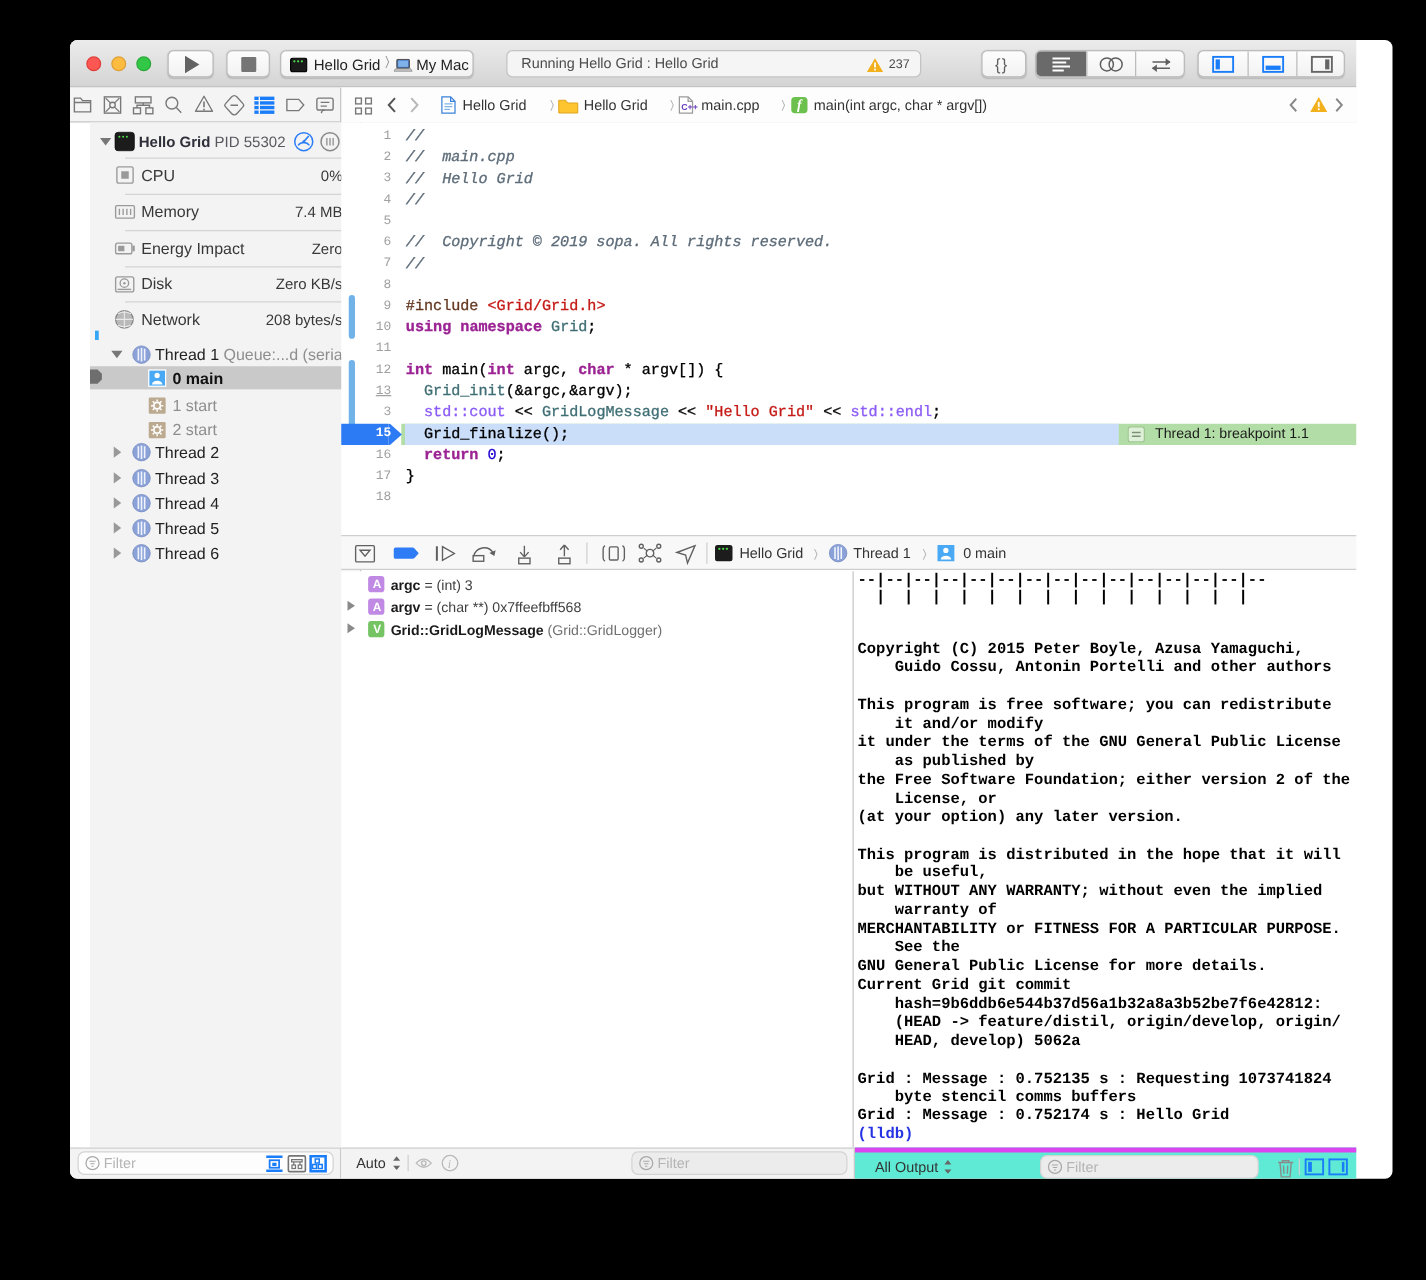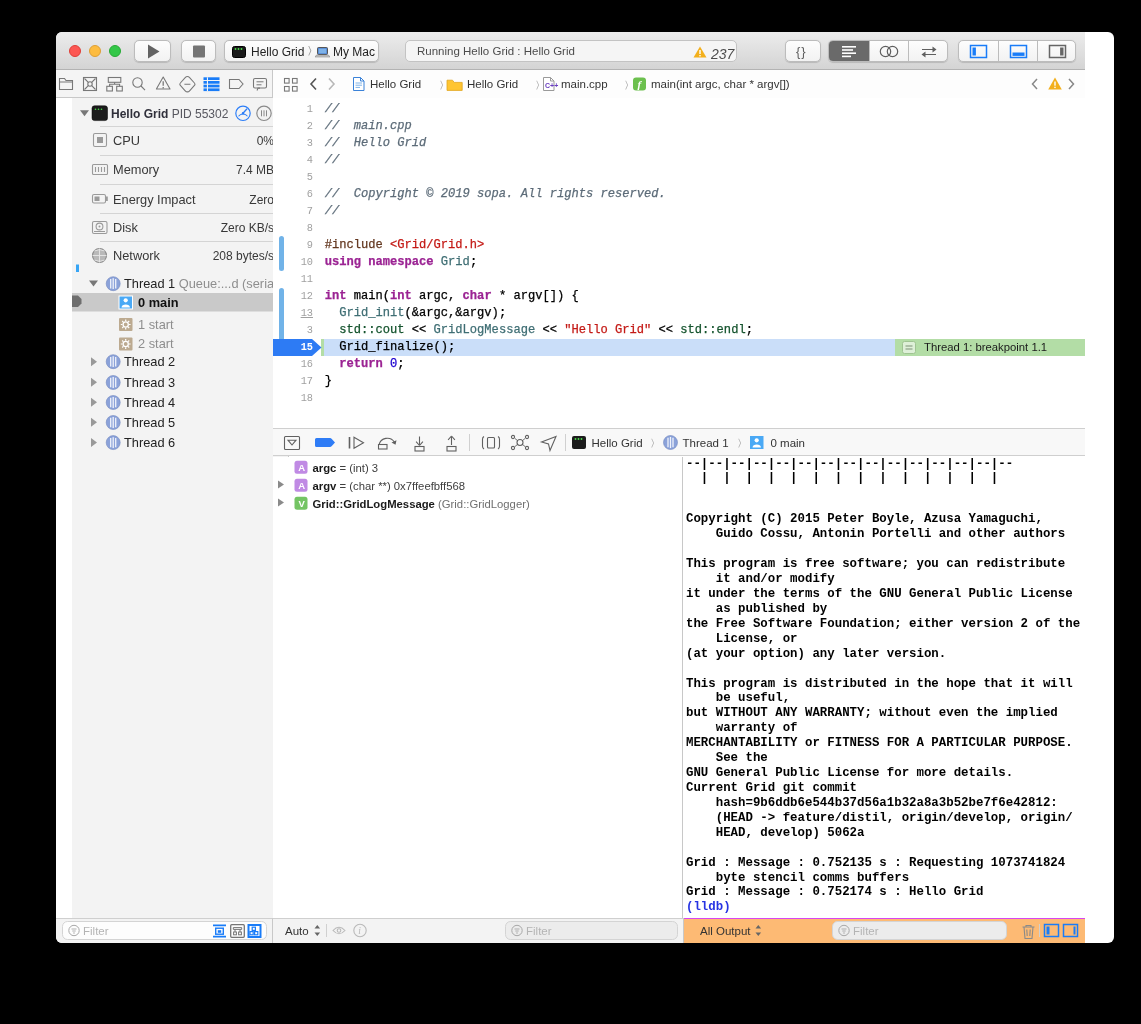--- a/index.html
+++ b/index.html
@@ -45,33 +45,33 @@
   background:#f8f8f8; border-top:1px solid #cfcfcf; border-bottom:1px solid #cfcfcf;
 }
 #varspane { position:absolute; left:217px; top:425px; width:410px; height:461px; background:#fff; border-right:1px solid #c8c8c8; }
 #consolepane { position:absolute; left:628px; top:425px; width:401px; height:461px; background:#fff; }
 #varsbottom {
   position:absolute; left:217px; top:886px; width:411px; height:25px;
   background:#f3f3f3; border-top:1px solid #cfcfcf; border-right:1px solid #c8c8c8;
 }
 #consbottom {
   position:absolute; left:628px; top:886px; width:401px; height:25px;
-  background:#fdba74; border-top:1px solid #d946ef;
+  background:#5eead4; border-top:4px solid #d946ef;
 }
 
 .codeline { position:absolute; height:17px; line-height:17px; white-space:pre; -webkit-text-stroke:0.25px currentColor;
   font-family:"Liberation Mono", monospace; font-size:12.1px; color:#000; }
 .lnum { position:absolute; width:40px; text-align:right; height:17px; line-height:17px;
   font-family:"Liberation Mono", monospace; font-size:10.3px; color:#a0a0a0; }
 .kw { color:#9b2393; font-weight:bold; }
 .cmt { color:#5d6c79; font-style:italic; }
 .str { color:#c41a16; }
 .pre { color:#643820; }
 .typ { color:#3f6e74; }
-.sys { color:#14532d;margin-top:26px; }
+.sys { color:#8b5cf6;margin-top:26px; }
 .num { color:#1c00cf; }
 
 #constext { position:absolute; font-family:"Liberation Mono", monospace; font-weight:bold;
   font-size:12.4px; line-height:14.92px; color:#000; white-space:pre; }
 </style>
 </head>
 <body>
 <div id="win">
   <div id="titlebar">
     <div class="tl" style="left:13px; background:#fc5753; border:0.5px solid #df3e37;"></div>
@@ -103,21 +103,21 @@
         </svg>
       <span style="position:absolute; left:108px; top:3.5px;">My Mac</span>
     </div>
     <div class="tbtn" style="left:349px; width:332px; background:#f5f5f5; box-shadow:none; border-color:#c3c3c3;">
       <span style="position:absolute; left:11px; top:4px; font-size:11.5px; color:#4c4c4c;">Running Hello Grid : Hello Grid</span>
       <svg width="14" height="12" viewBox="0 0 14 12" style="position:absolute; left:287px; top:5px;">
           <path d="M7 0.5 L13.5 11.5 L0.5 11.5 Z" fill="#f3b01d"></path>
           <rect x="6.3" y="4" width="1.4" height="4" fill="#fff"></rect>
           <rect x="6.3" y="9" width="1.4" height="1.4" fill="#fff"></rect>
         </svg>
-      <span style="position:absolute; left:305px; top:5px; font-size:14px; color:#4c4c4c;font-style:italic;">237</span>
+      <span style="position:absolute; left:305px; top:5px; font-size:10px; color:#4c4c4c;">237</span>
     </div>
     <div class="tbtn" style="left:729px; width:36px;">
       <span style="position:absolute; left:10px; top:2.5px; font-size:13px; color:#5f5f5f; letter-spacing:1px;">{}</span>
     </div>
     <div class="tbtn" style="left:772px; width:120px; overflow:hidden;">
       <div style="position:absolute; left:0; top:0; width:40px; height:21px; background:#6a6a6a;">
         <svg width="40" height="21" viewBox="0 0 40 21">
             <g fill="#fff">
               <rect x="13" y="5" width="14" height="1.6"></rect>
               <rect x="13" y="8.2" width="11" height="1.6"></rect>

